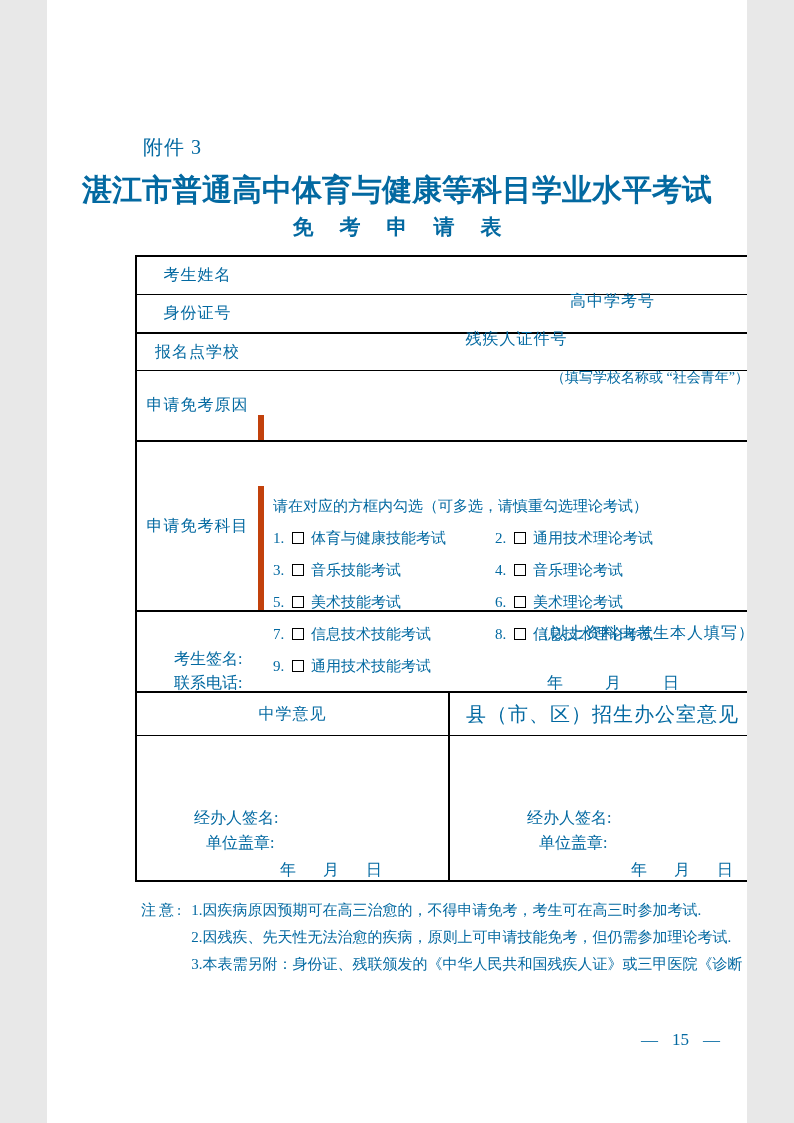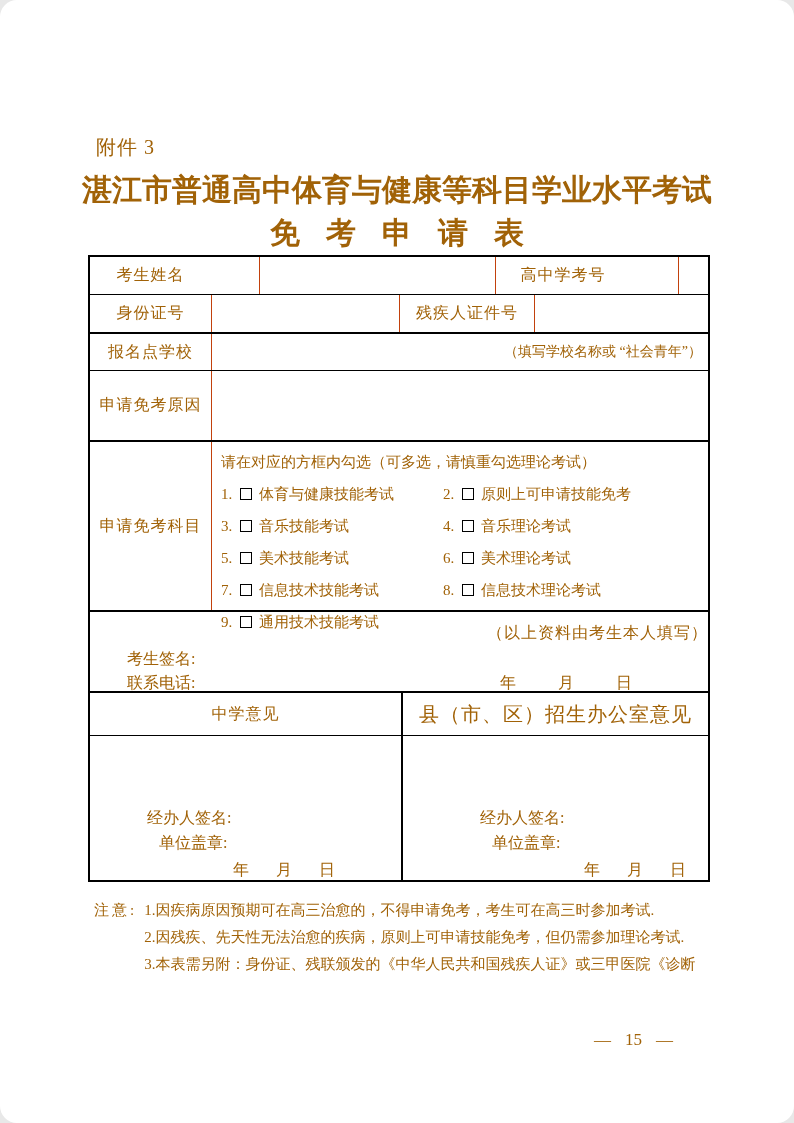--- a/index.html
+++ b/index.html
@@ -1,52 +1,51 @@
 <!DOCTYPE html>
 <html><head>
 <meta charset="utf-8">
 <style>
   html,body { margin:0; padding:0; background:#e8e8e8; }
   .page {
-    position:relative; width:794px; height:1123px; margin:0 auto;
-    background:#ffffff; color:#a16207;
+    position:relative; width:700px; height:1123px; margin:0 auto;
+    background:#ffffff; color:#0369a1;
     font-family:"Liberation Serif","DejaVu Serif",serif;
     overflow:hidden;
-    border-radius:17px;
   }
   .attachment { position:absolute; left:96px; top:134px; font-size:20px; letter-spacing:1px; }
   .title {
     position:absolute; left:0; right:0; top:170px; margin:0; text-align:center;
     font-family:"Liberation Sans","DejaVu Sans",sans-serif;
     font-size:30px; font-weight:bold; letter-spacing:0;
   }
   .subtitle {
     position:absolute; left:0; right:0; top:213px; margin:0; text-align:center;
     font-family:"Liberation Sans","DejaVu Sans",sans-serif;
-    font-size:30px; font-weight:bold; letter-spacing:26px; text-indent:26px;
+    font-size:21px; font-weight:bold; letter-spacing:26px; text-indent:26px;
   }
 
   .table {
     position:absolute; left:88px; top:255px; width:622px;
     border:2px solid #000; box-sizing:border-box;
   }
   .row { display:flex; border-bottom:1px solid #000; box-sizing:border-box; }
   .row.thick { border-bottom-width:2px; }
   .row:last-child { border-bottom:none; }
   .r1 { height:38px;gap:48px; }
   .r2 { height:39px; }
   .r3 { height:37px; }
   .r4 { height:71px; }
   .r5 { height:170px; }
   .r6 { height:81px; }
   .r7 { height:43px; }
   .r8 { height:144px; }
 
   .cell { box-sizing:border-box; display:flex; align-items:center; }
-  .bl  { border-left:1px solid #c2410c; }
+  .bl  { border-left:6px solid #c2410c;margin-top:44px; }
   .bl2 { border-left:2px solid #000; }
   .lbl { justify-content:center; font-size:16px; letter-spacing:1px; text-align:center; }
   .c1 { width:121px; }
   .c2 { width:188px; }
   .c3 { width:135px; }
   .c4 { flex:1; }
   .widecell { flex:1; justify-content:flex-end; padding-right:6px; font-size:14px; }
   .blank { flex:1; }
 
   .subjects-area { flex:1; display:block; padding:11px 0 0 9px; font-size:15px; }
@@ -126,21 +125,21 @@
       <div class="cell lbl c1">申请免考原因</div>
       <div class="cell blank bl"></div>
     </div>
 
     <div class="row r5 thick">
       <div class="cell lbl c1">申请免考科目</div>
       <div class="subjects-area bl">
         <div class="intro">请在对应的方框内勾选（可多选，请慎重勾选理论考试）</div>
         <div class="opts">
           <div class="opt"><span class="num">1.</span><span class="box"></span><span>体育与健康技能考试</span></div>
-          <div class="opt"><span class="num">2.</span><span class="box"></span><span>原则上可申请技能免考</span></div>
+          <div class="opt"><span class="num">2.</span><span class="box"></span><span>通用技术理论考试</span></div>
           <div class="opt"><span class="num">3.</span><span class="box"></span><span>音乐技能考试</span></div>
           <div class="opt"><span class="num">4.</span><span class="box"></span><span>音乐理论考试</span></div>
           <div class="opt"><span class="num">5.</span><span class="box"></span><span>美术技能考试</span></div>
           <div class="opt"><span class="num">6.</span><span class="box"></span><span>美术理论考试</span></div>
           <div class="opt"><span class="num">7.</span><span class="box"></span><span>信息技术技能考试</span></div>
           <div class="opt"><span class="num">8.</span><span class="box"></span><span>信息技术理论考试</span></div>
           <div class="opt"><span class="num">9.</span><span class="box"></span><span>通用技术技能考试</span></div>
         </div>
       </div>
     </div>

